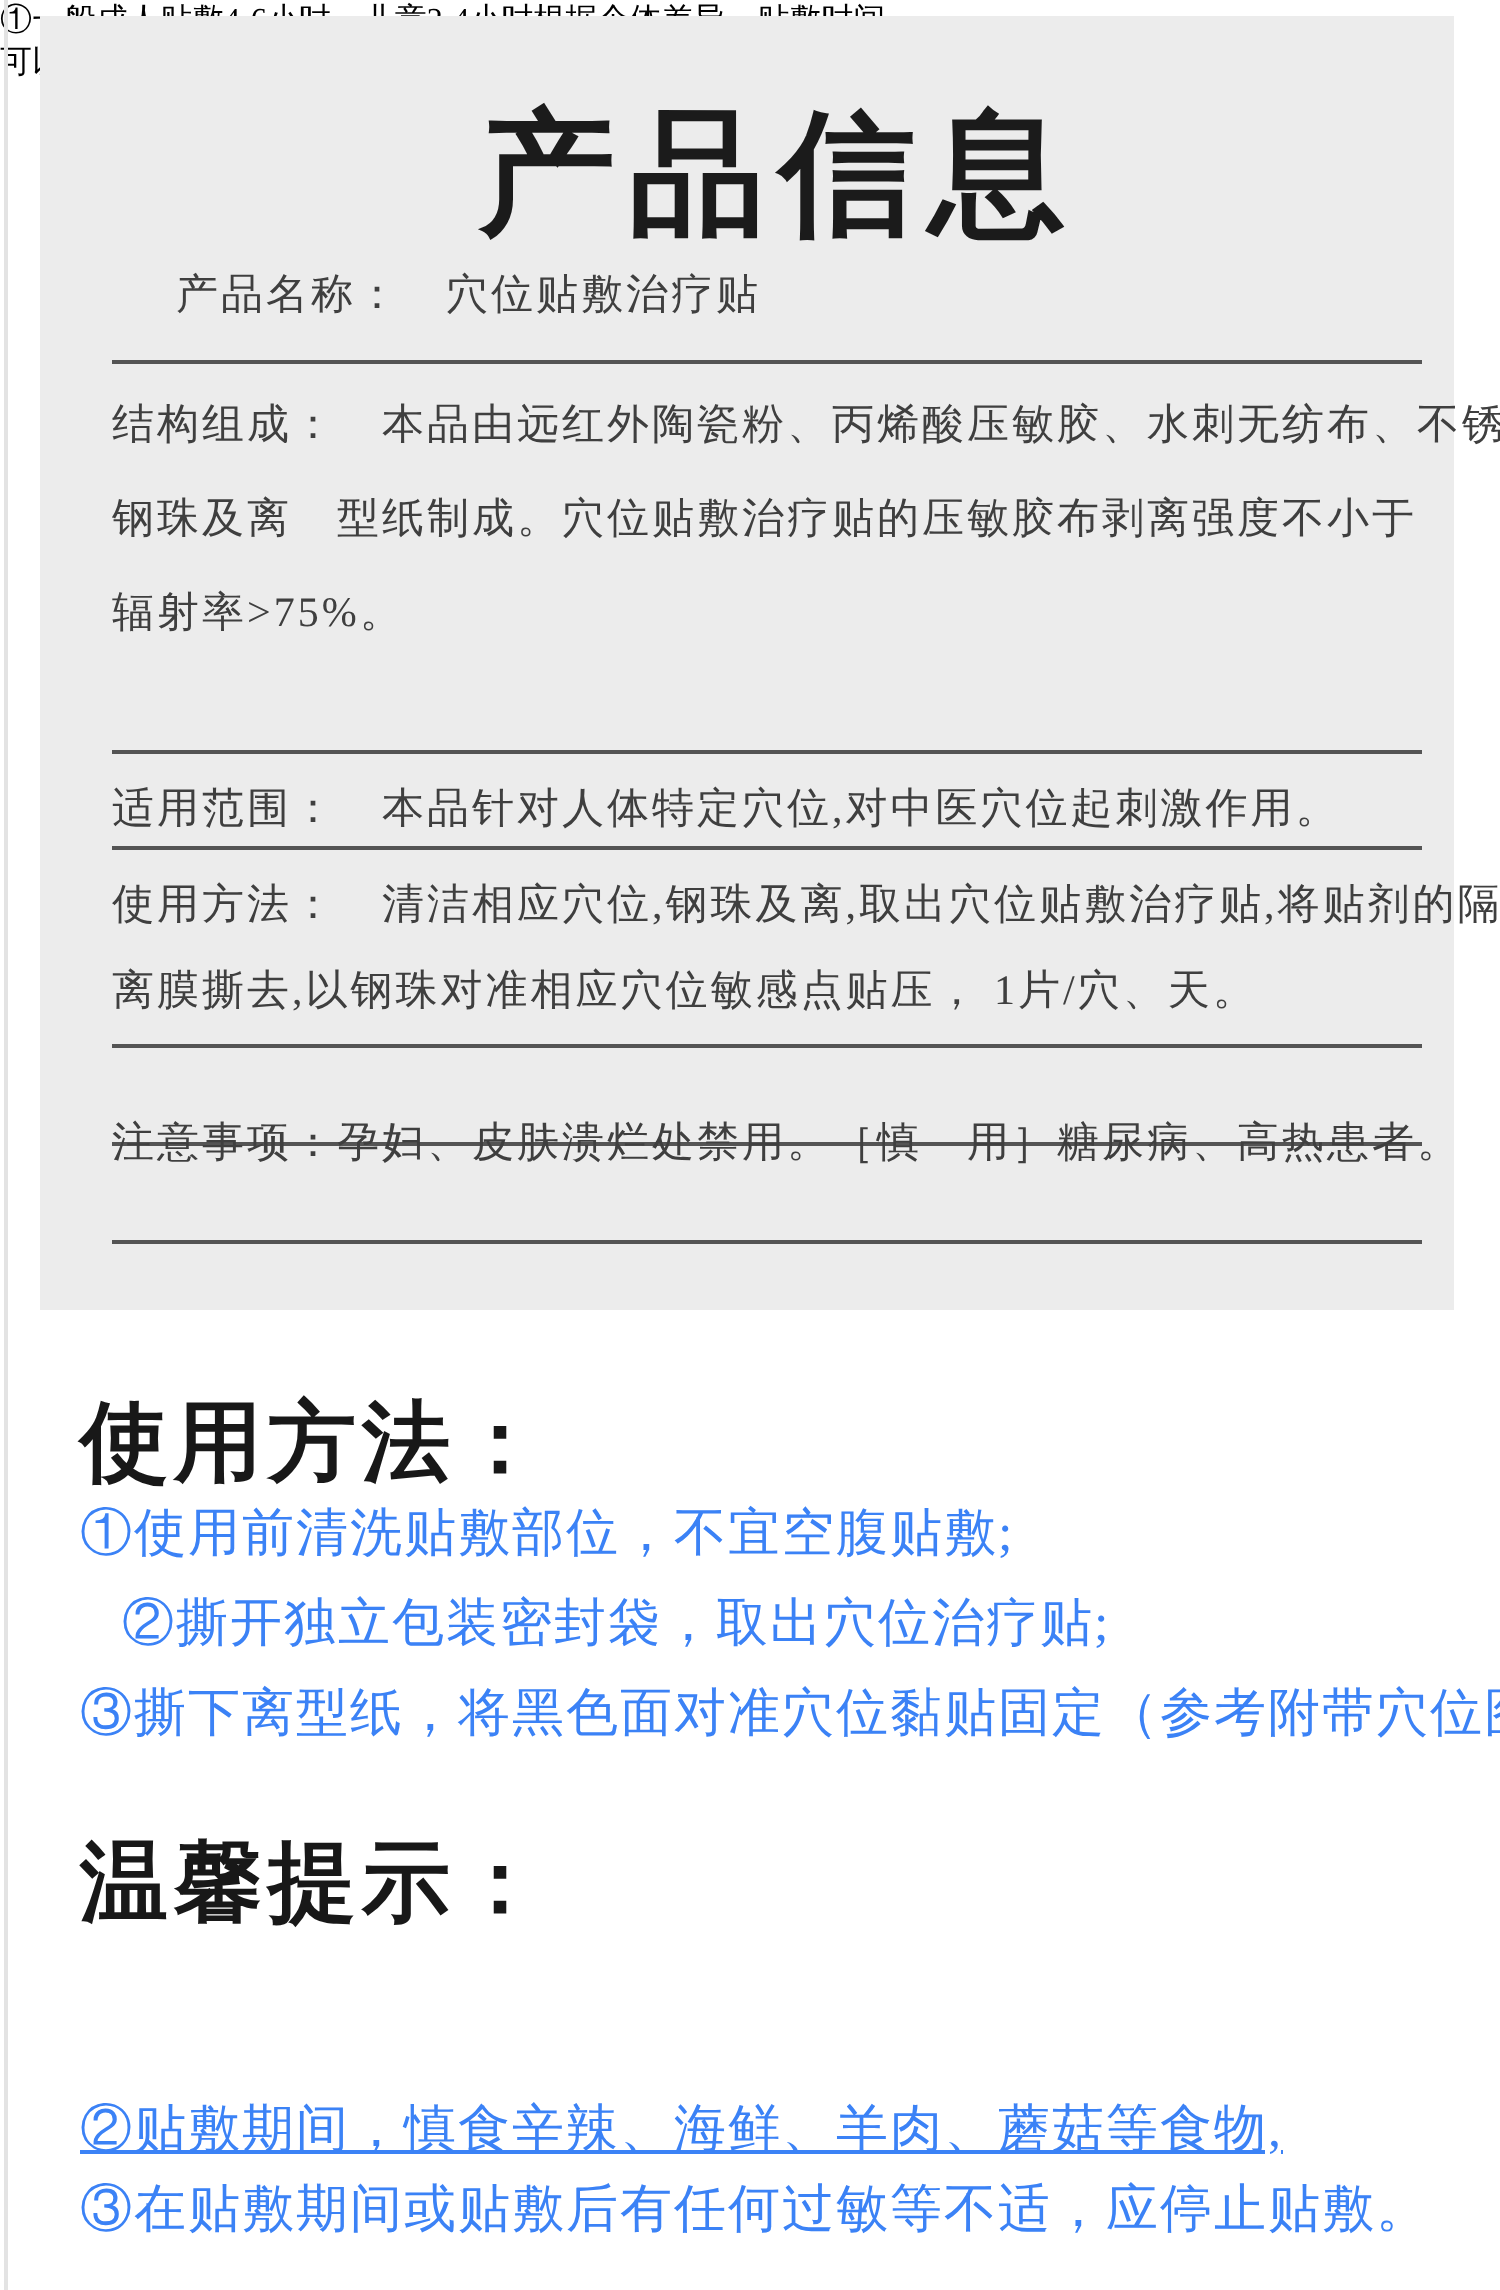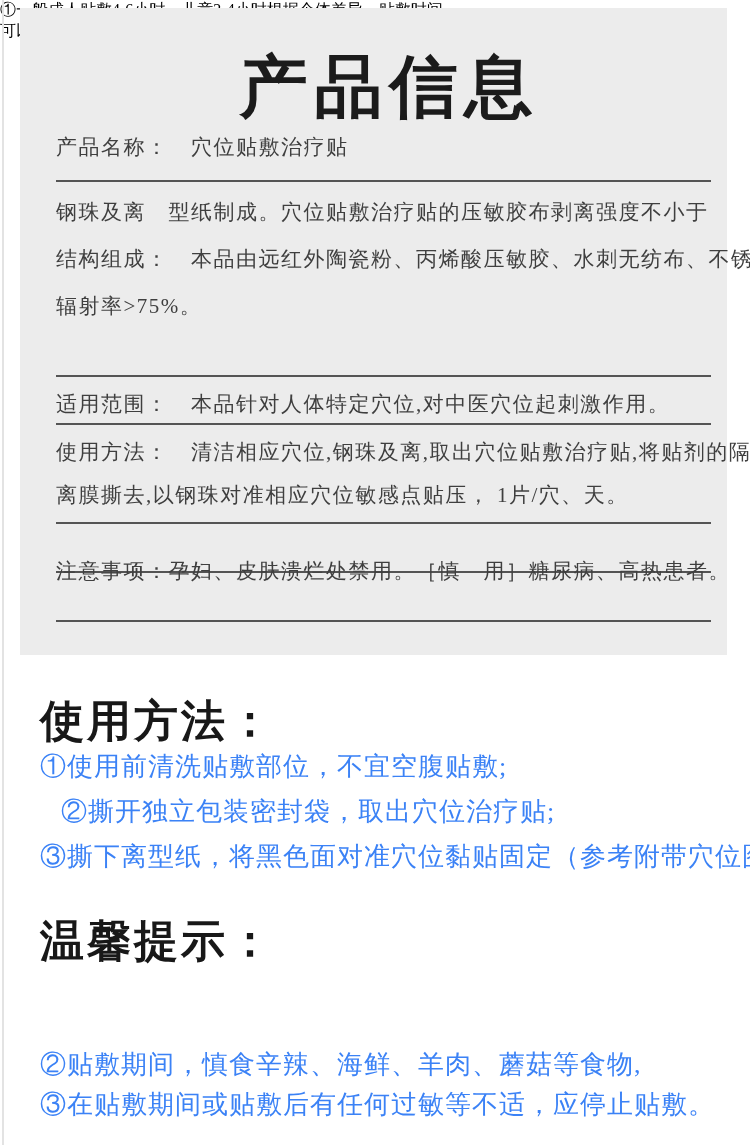--- a/index.html
+++ b/index.html
@@ -23,21 +23,21 @@
     position:absolute;left:36px;right:20px;
     font-size:21px;line-height:30px;letter-spacing:1.5px;
     white-space:nowrap;
   }
   .c-para{
     position:absolute;left:36px;right:20px;
     font-size:21px;letter-spacing:1.5px;
   }
   .c-para div{line-height:inherit;white-space:nowrap;}
   .divider{position:absolute;left:36px;width:655px;height:2px;background:#545454;}
-  .row-name{top:124px;}
+  .row-name{top:124px;margin-left:32px;}
   .d1{top:172px;}
   .para-structure{top:181px;line-height:47px;}
   .d2{top:367px;}
   .row-scope{top:381px;}
   .d3{top:415px;}
   .para-usage{top:423px;line-height:43px;}
   .d4{top:514px;}
   .d5{top:563px;}
   .row-notes{top:548px;}
   .d6{top:612px;}
@@ -50,37 +50,37 @@
   .h-tips{top:912px;text-align:right;}
   .w-item{
     position:absolute;left:40px;right:26px;margin:0;
     font-size:26px;line-height:30px;color:#3b82f6;letter-spacing:1px;
     white-space:nowrap;
   }
   .u1{top:752px;}
   .u2{top:797px;margin-left:21px;}
   .u3{top:842px;}
   .t1{top:968px;line-height:36px;white-space:normal;}
-  .t2{top:1050px;}
+  .t2{top:1050px;text-decoration:underline;}
   .t3{top:1090px;}
 </style>
 </head>
 <body>
 
 <div class="edge-line"></div>
 
 <section class="card">
   <h1 class="card-title">产品信息</h1>
 
   <div class="c-text row-name">产品名称：　穴位贴敷治疗贴</div>
   <div class="divider d1"></div>
 
   <div class="c-para para-structure">
+    <div>结构组成：　本品由远红外陶瓷粉、丙烯酸压敏胶、水刺无纺布、不锈</div>
     <div>钢珠及离　型纸制成。穴位贴敷治疗贴的压敏胶布剥离强度不小于</div>
-    <div>结构组成：　本品由远红外陶瓷粉、丙烯酸压敏胶、水刺无纺布、不锈</div>
     <div>辐射率&gt;75%。</div>
   </div>
   <div class="divider d2"></div>
 
   <div class="c-text row-scope">适用范围：　本品针对人体特定穴位,对中医穴位起刺激作用。</div>
   <div class="divider d3"></div>
 
   <div class="c-para para-usage">
     <div>使用方法：　清洁相应穴位,钢珠及离,取出穴位贴敷治疗贴,将贴剂的隔</div>
     <div>离膜撕去,以钢珠对准相应穴位敏感点贴压， 1片/穴、天。</div>

